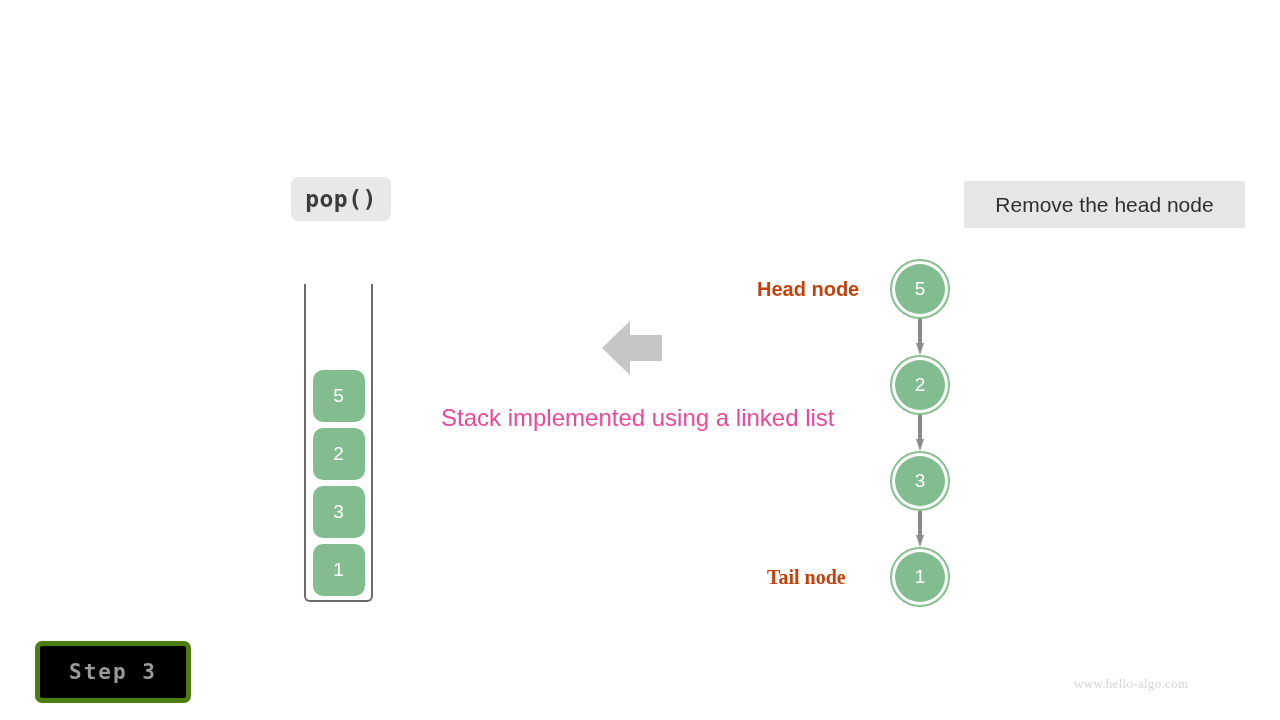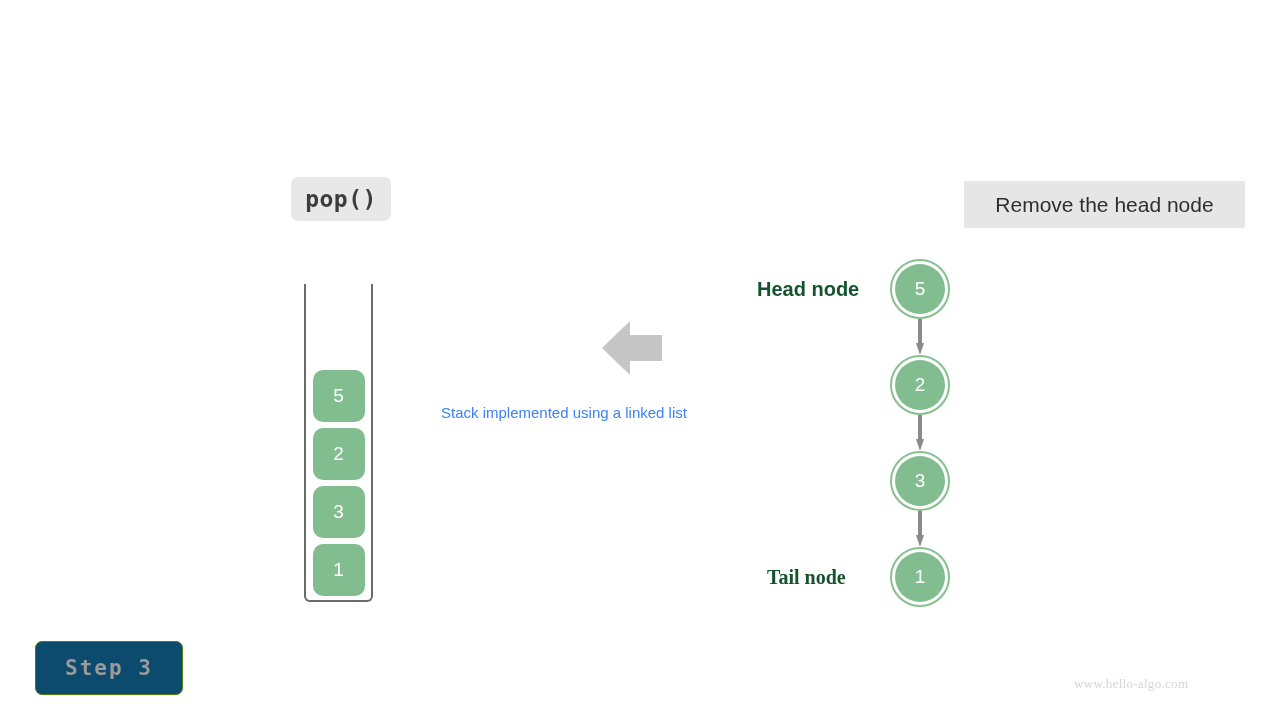--- a/index.html
+++ b/index.html
@@ -54,22 +54,22 @@
     color: #2f2f2f;
   }
 
   
   .step-badge {
     position: absolute;
     left: 35px;
     top: 641px;
     width: 146px;
     height: 52px;
-    background: #0c4a6e;
-    border: 1px solid #4d7c0f;
+    background: #000000;
+    border: 5px solid #4d7c0f;
     border-radius: 7px;
     display: flex;
     align-items: center;
     justify-content: center;
     font-family: "DejaVu Sans Mono", "Liberation Mono", monospace;
     font-weight: bold;
     font-size: 21px;
     color: #9a9a9a;
     letter-spacing: 2px;
   }
@@ -83,22 +83,22 @@
     font-size: 13px;
     color: #d5d5d5;
     letter-spacing: 0.3px;
   }
 
   
   .caption {
     position: absolute;
     left: 441px;
     top: 404px;
-    font-size: 15px;
-    color: #3b82f6;
+    font-size: 24px;
+    color: #ec4899;
     white-space: nowrap;
   }
 
   
   .block-arrow {
     position: absolute;
     left: 602px;
     top: 321px;
     width: 60px;
     height: 54px;
@@ -179,21 +179,21 @@
     left: 26px;
     width: 8px;
     height: 36px;
   }
 
   
   .node-label {
     position: absolute;
     font-weight: bold;
     font-size: 20px;
-    color: #14532d;
+    color: #c2410c;
     white-space: nowrap;
     text-align: right;
   }
   #head-node-label { left: 757px; top: 278px; }
   #tail-node-label { left: 767px; top: 566px; font-family: Liberation Serif, serif; }
 </style>
 </head>
 <body>
 
 <div id="stage">

